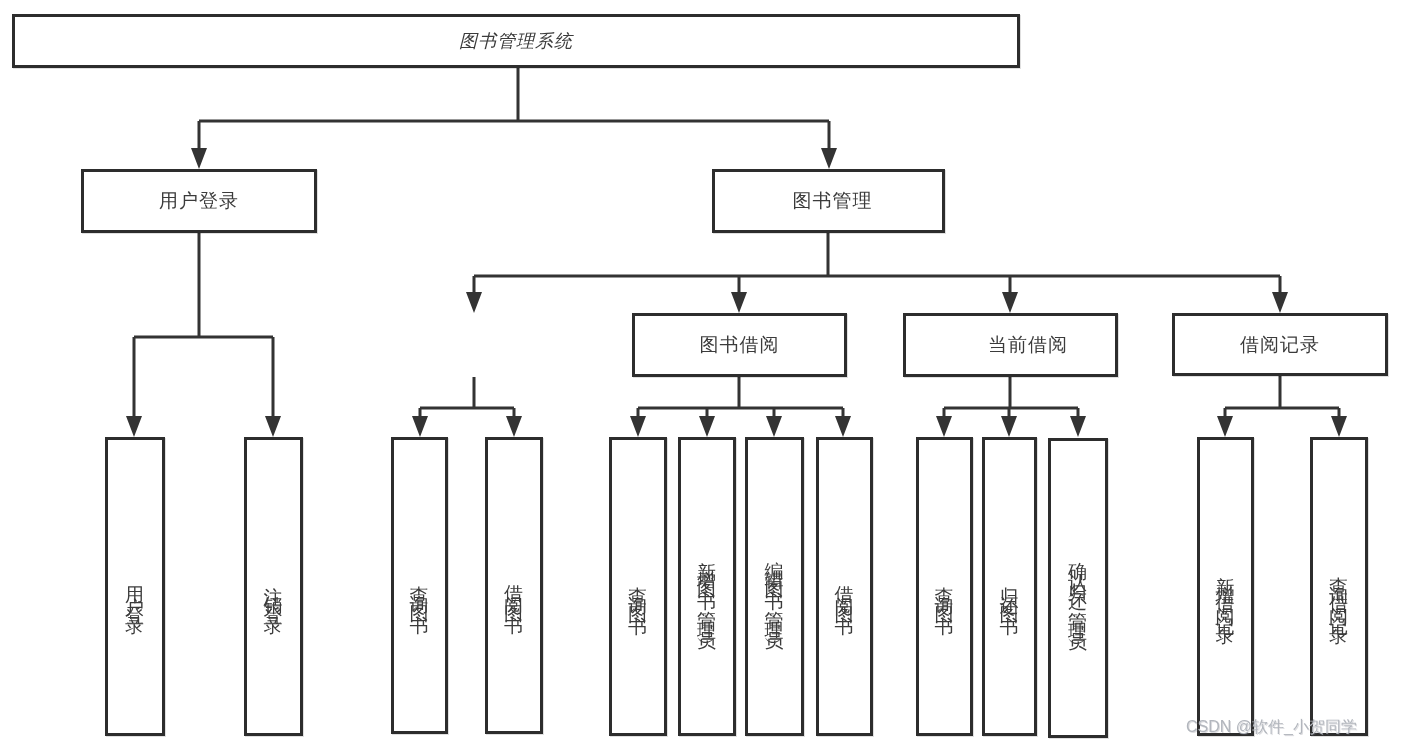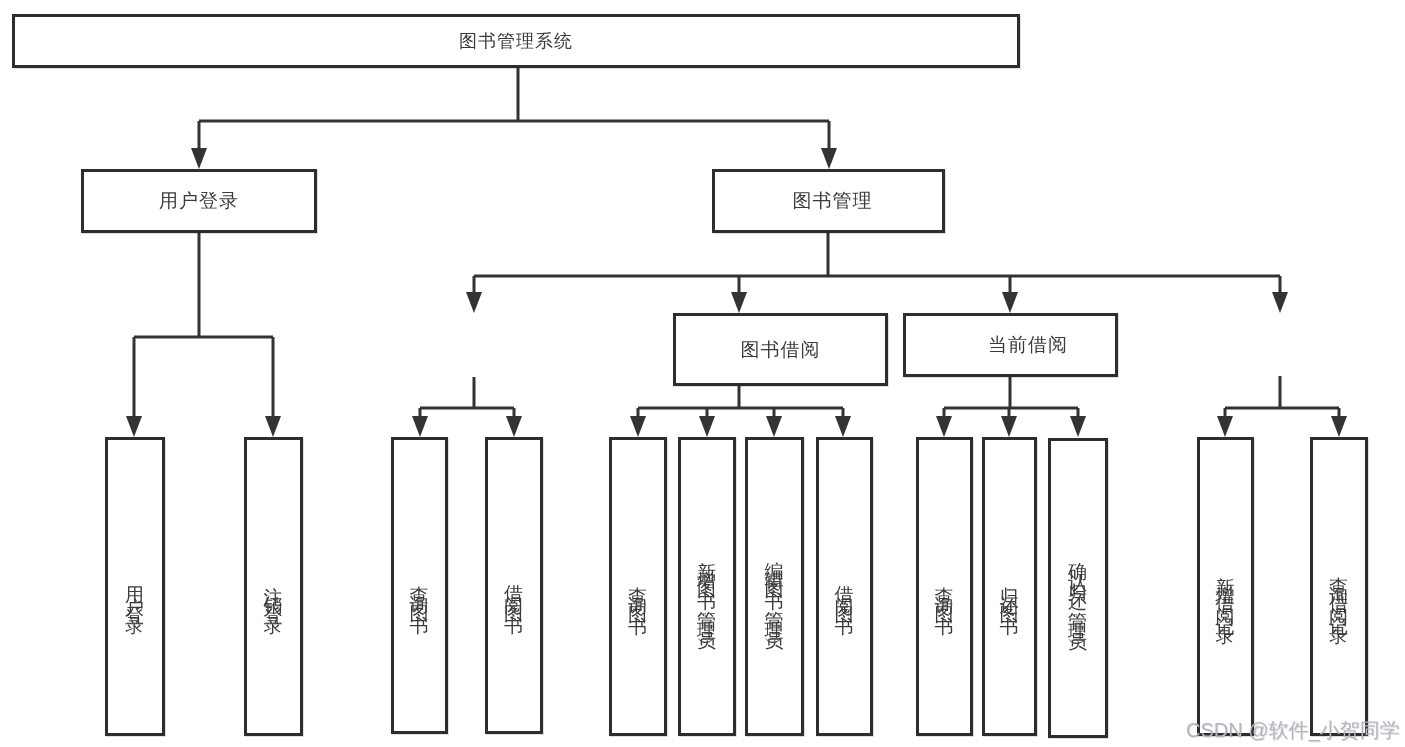--- a/index.html
+++ b/index.html
@@ -40,27 +40,27 @@
   }
   .node.v {
     writing-mode: vertical-rl;
     text-orientation: mixed;
     font-size: 19px;
     letter-spacing: 10px;
     line-height: 1;
     padding-top: 8px;
   }
   
-  #n-root          { left: 12px;   top: 14px;  width: 1008px; height: 54px; font-size: 18px; }
+  #n-root          { left: 12px;   top: 14px;  width: 1008px; height: 54px; font-size: 18px; font-style: italic; }
   
   #n-user-login    { left: 81px;   top: 169px; width: 236px; height: 64px; }
   #n-book-mgmt     { left: 712px;  top: 169px; width: 233px; height: 64px; padding-left: 8px; }
   
   #n-new-book      { left: 365px;  top: 313px; width: 218px; height: 64px; }
-  #n-book-borrow   { left: 632px;  top: 313px; width: 215px; height: 73px; margin-left: 41px; }
+  #n-book-borrow   { left: 632px;  top: 313px; width: 215px; height: 64px; }
   #n-current-borrow{ left: 903px;  top: 313px; width: 215px; height: 64px; padding-left: 35px; }
   #n-borrow-record { left: 1172px; top: 313px; width: 216px; height: 63px; }
   
   #n-leaf-user-login { left: 105px;  top: 437px; width: 60px; height: 299px; }
   #n-leaf-logout     { left: 244px;  top: 437px; width: 59px; height: 299px; }
   #n-nb-query        { left: 391px;  top: 437px; width: 57px; height: 297px; }
   #n-nb-borrow       { left: 485px;  top: 437px; width: 58px; height: 297px; }
   #n-bb-query        { left: 609px;  top: 437px; width: 58px; height: 299px; }
   #n-bb-add          { left: 678px;  top: 437px; width: 58px; height: 299px; }
   #n-bb-edit         { left: 745px;  top: 437px; width: 59px; height: 299px; }
@@ -69,21 +69,21 @@
   #n-cb-return       { left: 982px;  top: 437px; width: 55px; height: 299px; }
   #n-cb-confirm      { left: 1048px; top: 438px; width: 60px; height: 300px; }
   #n-br-add          { left: 1197px; top: 437px; width: 57px; height: 299px; }
   #n-br-query        { left: 1310px; top: 437px; width: 58px; height: 299px; }
 
   #watermark {
     position: absolute;
     left: 1186px;
     top: 717px;
     z-index: 5;
-    font-size: 20px;
+    font-size: 16px;
     color: #b2b6bd;
     white-space: nowrap;
     text-shadow: 1px 1px 0 rgba(120,120,130,0.25);
   }
 </style>
 </head>
 <body>
 
 <div class="canvas">
 
@@ -106,20 +106,21 @@
              M1217 416h16L1225 437zM1331 416h16L1339 437z" fill="#333333" stroke="none"></path>
   </svg>
 
   <div class="node h" id="n-root">图书管理系统</div>
 
   <div class="node h" id="n-user-login">用户登录</div>
   <div class="node h" id="n-book-mgmt">图书管理</div>
 
   <div class="node h" id="n-book-borrow">图书借阅</div>
   <div class="node h" id="n-current-borrow">当前借阅</div>
+  <div class="node h" id="n-borrow-record">借阅记录</div>
 
   <div class="node v" id="n-leaf-user-login">用户登录</div>
   <div class="node v" id="n-leaf-logout">注销登录</div>
 
   <div class="node v" id="n-nb-query">查询图书</div>
   <div class="node v" id="n-nb-borrow">借阅图书</div>
 
   <div class="node v" id="n-bb-query">查询图书</div>
   <div class="node v" id="n-bb-add">新增图书（管理员）</div>
   <div class="node v" id="n-bb-edit">编辑图书（管理员）</div>

